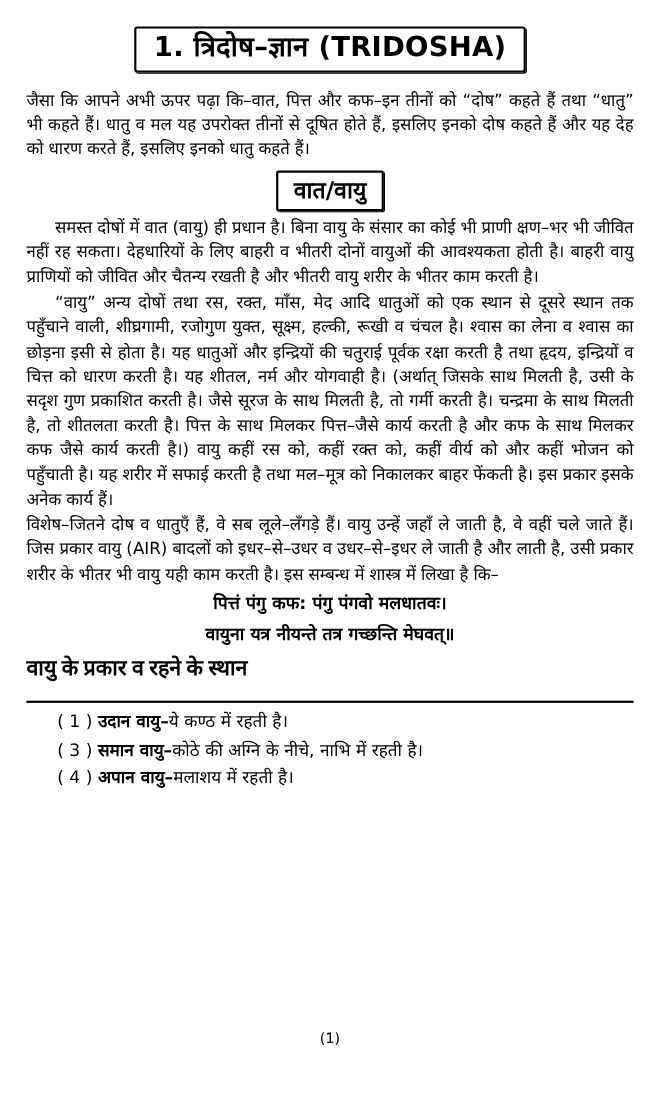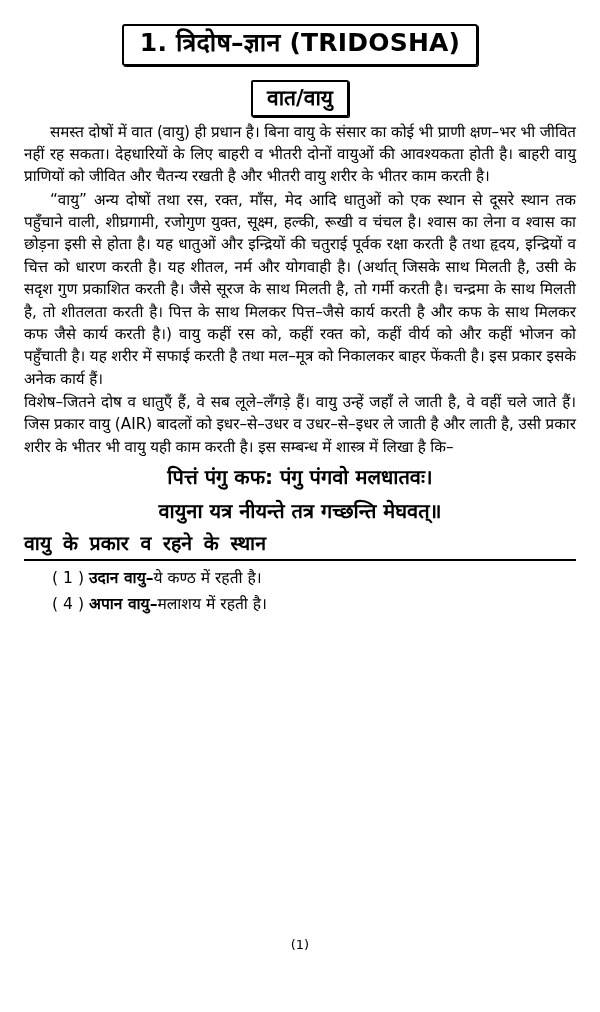--- a/index.html
+++ b/index.html
@@ -76,35 +76,35 @@
   .sec-text {
     font-family: "DejaVu Sans", sans-serif;
     font-size: 21px;
     font-weight: bold;
     white-space: nowrap;
   }
 
   
   .verse {
     font-family: "DejaVu Sans", sans-serif;
-    font-size: 20px;
+    font-size: 16px;
     font-weight: bold;
     text-align: center;
     line-height: 1.5;
     margin: 4px 0 0 0;
   }
   .verse.second { margin-bottom: 3px; }
 
   
   .heading-underline {
-    font-family: Liberation Mono, monospace;
+    font-family: Liberation Serif, serif;
     font-size: 19.5px;
     font-weight: bold;
     border-bottom: 2.5px solid #000;
-    padding-bottom: 1px;
+    padding-bottom: 16px;
     margin: 7px 0 5px 0;
     line-height: 1.3;
   }
 
   
   ol.vayu-list {
     list-style: none;
     margin: 0;
     padding: 0 0 0 28px;
   }
@@ -132,20 +132,21 @@
 <body>
 
 <div class="page">
 
   <div class="title-wrap">
     <div class="title-box">
       <div class="title-text">1. त्रिदोष–ज्ञान (TRIDOSHA)</div>
     </div>
   </div>
 
+  <p class="para">जैसा कि आपने अभी ऊपर पढ़ा कि–वात, पित्त और कफ–इन तीनों को “दोष” कहते हैं तथा “धातु” भी कहते हैं। धातु व मल यह उपरोक्त तीनों से दूषित होते हैं, इसलिए इनको दोष कहते हैं और यह देह को धारण करते हैं, इसलिए इनको धातु कहते हैं।</p>
 
   <div class="sec-wrap">
     <div class="sec-box">
       <div class="sec-text">वात/वायु</div>
     </div>
   </div>
 
   <p class="para indent">समस्त दोषों में वात (वायु) ही प्रधान है। बिना वायु के संसार का कोई भी प्राणी क्षण–भर भी जीवित नहीं रह सकता। देहधारियों के लिए बाहरी व भीतरी दोनों वायुओं की आवश्यकता होती है। बाहरी वायु प्राणियों को जीवित और चैतन्य रखती है और भीतरी वायु शरीर के भीतर काम करती है।</p>
   <p class="para indent">“वायु” अन्य दोषों तथा रस, रक्त, माँस, मेद आदि धातुओं को एक स्थान से दूसरे स्थान तक पहुँचाने वाली, शीघ्रगामी, रजोगुण युक्त, सूक्ष्म, हल्की, रूखी व चंचल है। श्वास का लेना व श्वास का छोड़ना इसी से होता है। यह धातुओं और इन्द्रियों की चतुराई पूर्वक रक्षा करती है तथा हृदय, इन्द्रियों व चित्त को धारण करती है। यह शीतल, नर्म और योगवाही है। (अर्थात् जिसके साथ मिलती है, उसी के सदृश गुण प्रकाशित करती है। जैसे सूरज के साथ मिलती है, तो गर्मी करती है। चन्द्रमा के साथ मिलती है, तो शीतलता करती है। पित्त के साथ मिलकर पित्त–जैसे कार्य करती है और कफ के साथ मिलकर कफ जैसे कार्य करती है।) वायु कहीं रस को, कहीं रक्त को, कहीं वीर्य को और कहीं भोजन को पहुँचाती है। यह शरीर में सफाई करती है तथा मल–मूत्र को निकालकर बाहर फेंकती है। इस प्रकार इसके अनेक कार्य हैं।</p>
 
@@ -156,19 +157,23 @@
 
 
   <div class="heading-underline">वायु के प्रकार व रहने के स्थान</div>
 
   <ol class="vayu-list">
     <li>
       <span>( 1 )</span>
       <span class="bold-part">उदान वायु–</span><span>ये कण्ठ में रहती है।</span>
     </li>
     <li>
+      <span>( 3 )</span>
+      <span class="bold-part">समान वायु–</span><span>कोठे की अग्नि के नीचे, नाभि में रहती है।</span>
+    </li>
+    <li>
       <span>( 4 )</span>
       <span class="bold-part">अपान वायु–</span><span>मलाशय में रहती है।</span>
     </li>
   </ol>
 
   <div class="page-number">(1)</div>
 </div>
 
 </body></html>

